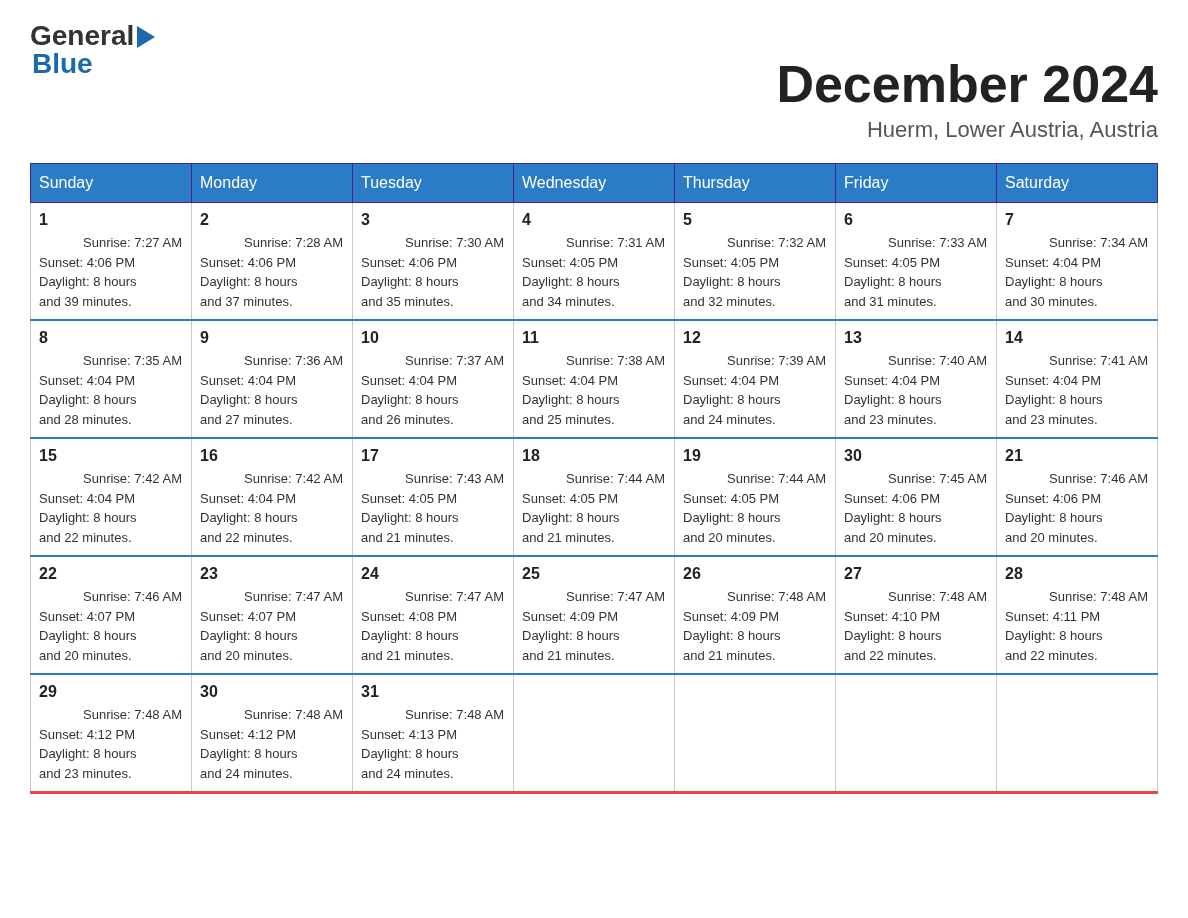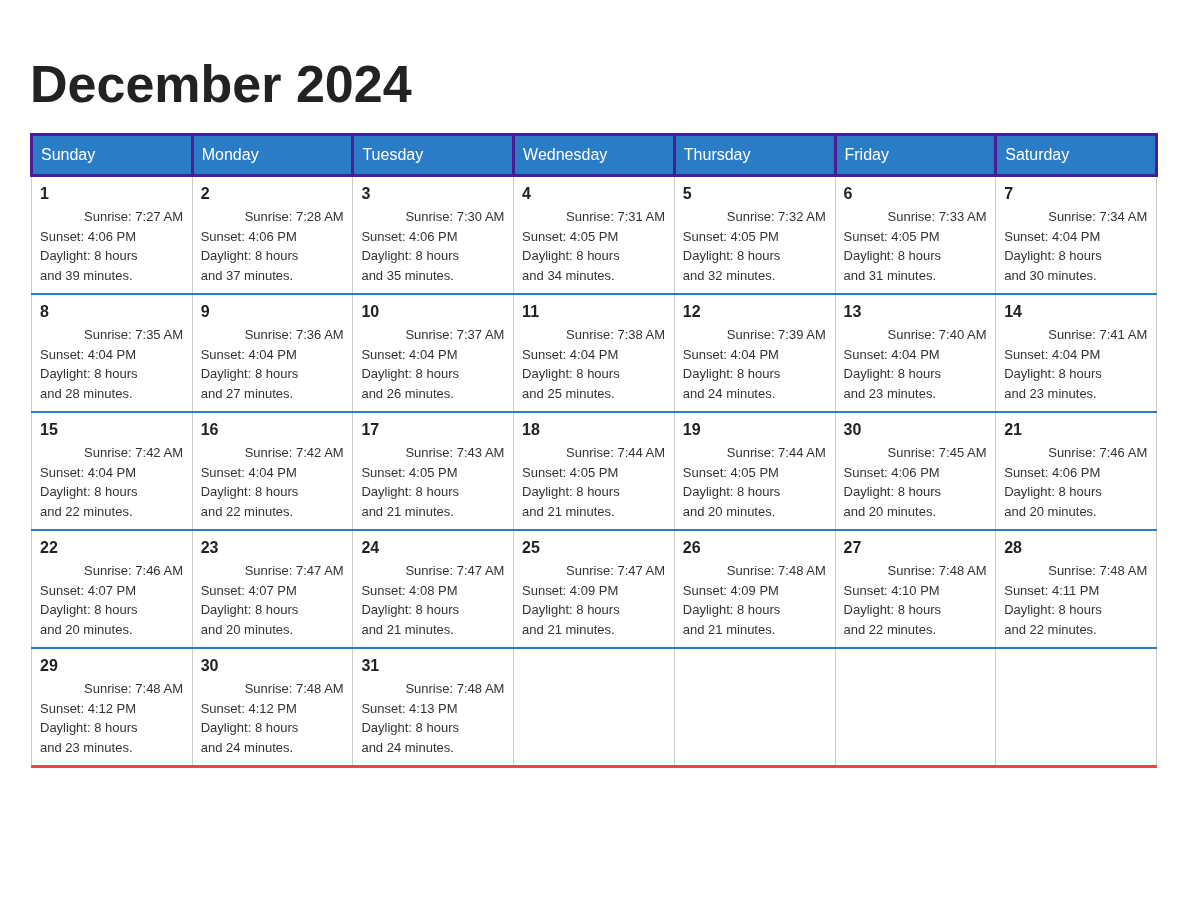--- a/index.html
+++ b/index.html
@@ -45,21 +45,21 @@
       border-collapse: collapse;
       border: 1px solid #aaa;
     }
     .calendar th {
       background-color: #2a7cc7;
       color: #fff;
       font-size: 16px;
       font-weight: normal;
       padding: 10px 8px;
       text-align: left;
-      border: 3px solid #4c1d95;
+      border: 1px solid #4c1d95;
     }
     .calendar td {
       vertical-align: top;
       padding: 8px;
       border: 1px solid #ccc;
       width: calc(100% / 7);
       font-size: 13px;
       color: #333;
       background: #fff;
       min-height: 100px;
@@ -84,22 +84,34 @@
       border-bottom: 3px solid #ef4444;
     }
     .empty-cell {
       background: #fff;
     }
   </style>
 </head>
 <body>
 
 <div class="header">
+  <div class="logo-wrapper">
+    <div class="logo-line1">
+      <span style="font-size:28px;font-weight:bold;color:#333;">General</span>
+      <svg width="18" height="22" viewBox="0 0 18 22" style="margin-left:3px;margin-top:2px;">
+        <polygon points="0,0 18,11 0,22" fill="#1a6aad"></polygon>
+      </svg>
+    </div>
+    <div style="margin-top:-4px;margin-left:2px;">
+      <span style="font-size:28px;font-weight:bold;color:#1a6aad;">Blue</span>
+    </div>
+  </div>
   <div class="title-block">
     <div class="month-year">December 2024</div>
+    <div class="location">Huerm, Lower Austria, Austria</div>
   </div>
 </div>
 
 <table class="calendar">
   <thead>
     <tr>
       <th>Sunday</th>
       <th>Monday</th>
       <th>Tuesday</th>
       <th>Wednesday</th>

